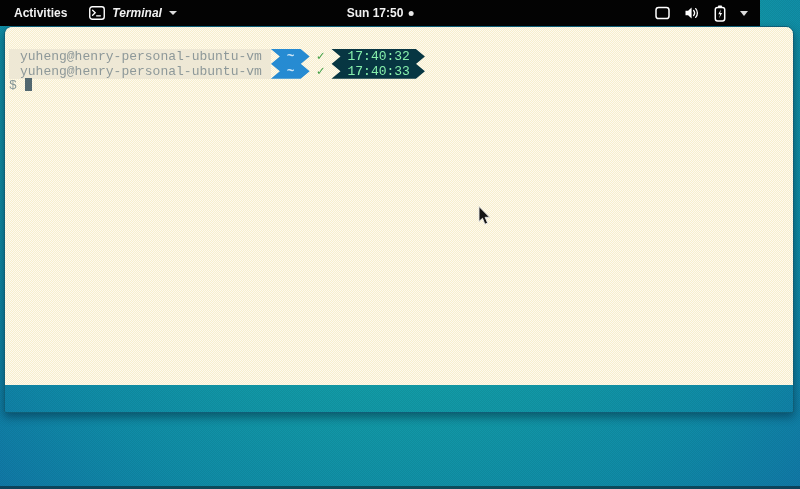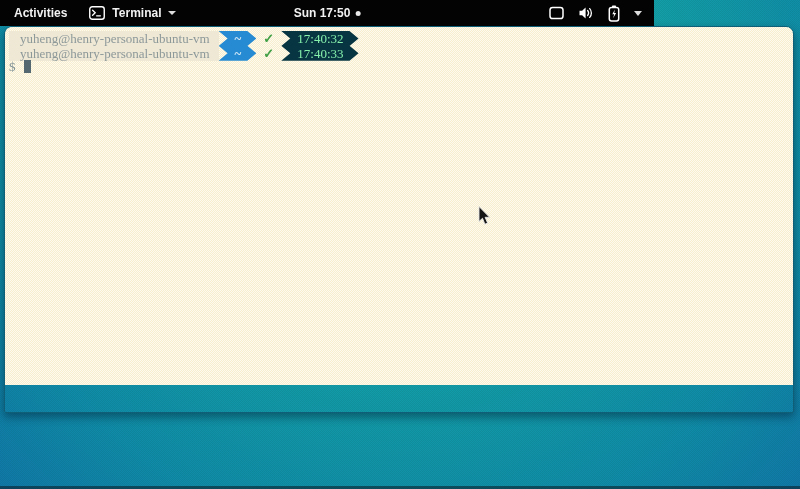--- a/index.html
+++ b/index.html
@@ -13,26 +13,26 @@
   }
   .screen::before {
     content:""; position:absolute; inset:0; pointer-events:none;
     background-image: conic-gradient(rgba(0,70,60,0.12) 25%, transparent 0 50%, rgba(0,70,60,0.12) 0 75%, transparent 0);
     background-size:2px 2px;
   }
   .screen-bottom-edge { position:absolute; left:0; bottom:0; width:100%; height:3px; background:rgba(10,25,35,0.55); }
 
   
   .topbar {
-    position:absolute; top:0; left:0; width:654px; height:26px; background:#030303;
+    position:absolute; top:0; left:0; width:760px; height:26px; background:#030303;
     display:flex; align-items:center; color:#f2f2f2; font-size:12px; font-weight:bold; z-index:30;
   }
   .tb-left { display:flex; align-items:center; gap:18px; margin-left:10px; }
   .activities { padding:2px 4px; }
-  .app-menu { display:flex; align-items:center; gap:7px; }
+  .app-menu { display:flex; align-items:center; gap:7px;font-style:italic; }
   .tb-clock {
     position:absolute; left:50%; transform:translateX(-50%);
     display:flex; align-items:center; gap:5px;text-align:center;
   }
   .notif-dot { width:5px; height:5px; border-radius:50%; background:#e8e8e8; }
   .tb-right { margin-left:auto; display:flex; align-items:center; gap:14px; margin-right:12px; }
   .tri-down { width:0; height:0; border-left:4.5px solid transparent; border-right:4.5px solid transparent; border-top:5px solid #dcdcdc; }
   .tri-down.small { border-left-width:4px; border-right-width:4px; border-top-width:4.5px; }
   .icon-box { display:flex; align-items:center; }
 
@@ -53,23 +53,23 @@
   .close-btn {
     position:absolute; right:13px; top:50%; transform:translateY(-50%);
     font-size:15px; font-weight:bold; color:#2e2e2e; line-height:1; cursor:default;
   }
 
   .term-body {
     position:relative; height:358px;
     background-color:#fefaef;
     background-image: conic-gradient(#f7eecd 25%, transparent 0 50%, #f7eecd 0 75%, transparent 0);
     background-size:2px 2px;
-    font-family:Liberation Serif, serif;
+    font-family:Liberation Mono, monospace;
     font-size:13px; line-height:14.7px;
-    padding:4px 0 0 4px;
+    padding:22px 0 0 4px;
   }
   .line { height:14.7px; white-space:pre; }
 
   
   .prompt-line { display:flex; align-items:stretch; height:15px; margin-bottom:-0.3px; }
   .p-strip { background:#eee8d5; color:#8d9899; padding:0 9px 0 11px; line-height:15px; }
   .seg { line-height:15px; clip-path: polygon(0 0, calc(100% - 9px) 0, 100% 50%, calc(100% - 9px) 100%, 0 100%, 9px 50%); }
   .seg-path { background:#268bd2; color:#cde5f6; padding:0 15px 0 16px; font-weight:bold; }
   .seg-time { background:#073642; color:#86efac; padding:0 15px 0 16px; }
   .p-check { color:#43a047; font-weight:bold; padding:0 7px; line-height:15px; }

